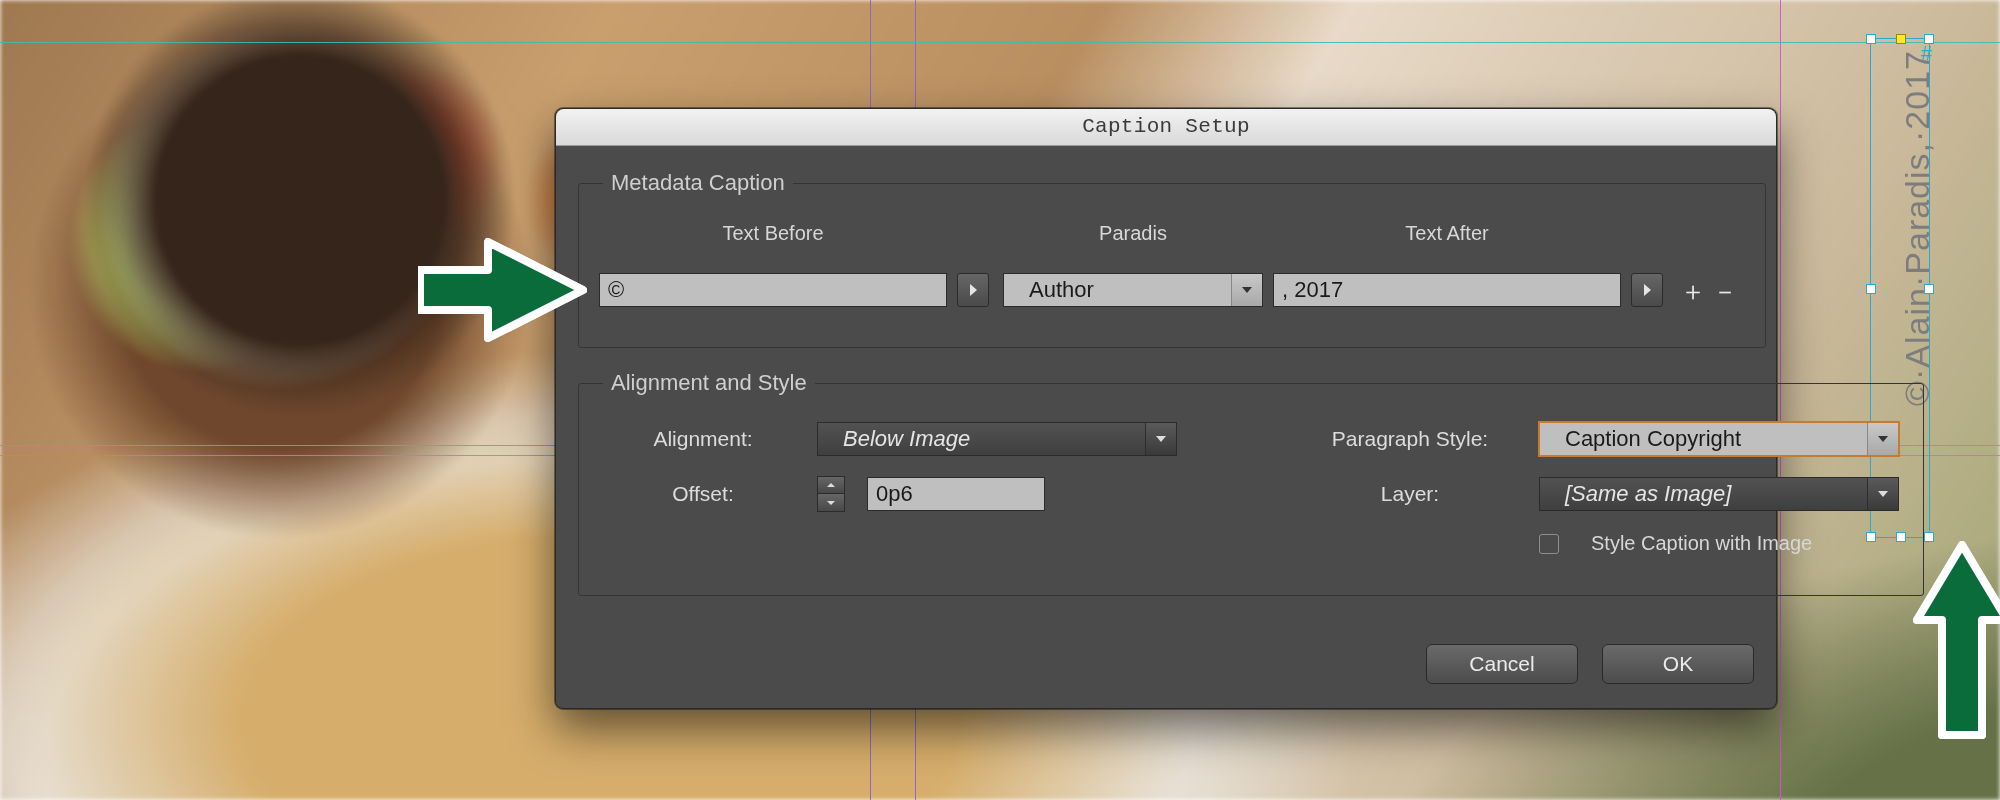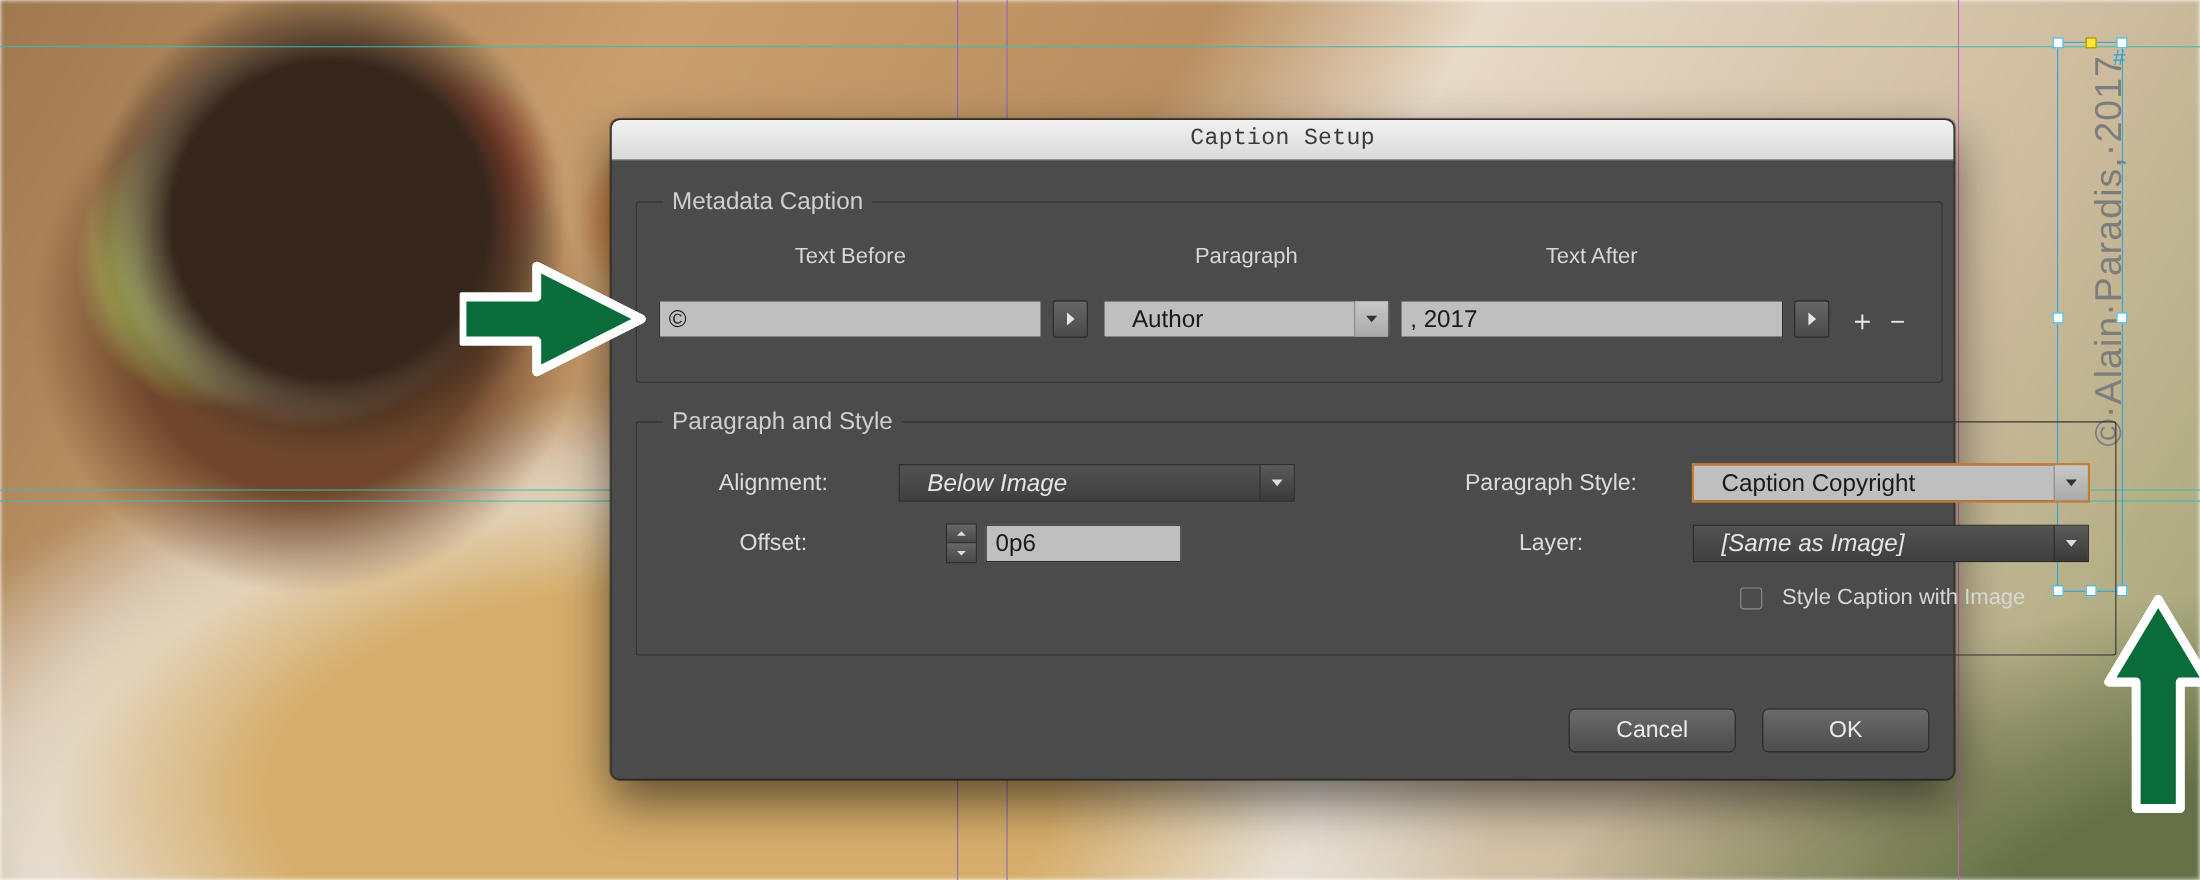--- a/index.html
+++ b/index.html
@@ -114,21 +114,21 @@
     margin:10px 0 22px 0;
     padding:26px 24px 40px 24px;
     position:relative;
   }
   legend{
     padding:0 8px;
     color:#cfcfcf;
     font-size:22px;
   }
 
-  .row{ display:flex; align-items:center; gap:8px;margin-left:43px;}
+  .row{ display:flex; align-items:center; gap:22px;}
   .col{ display:flex; flex-direction:column; align-items:center; gap:28px;}
   .meta-cols{ display:flex; gap:14px; align-items:flex-end; }
   .meta-cols .col-lab{ font-size:20px; text-align:center;}
 
   input[type="text"].light{
     height:32px; border:1px solid #2b2b2b; background:#bfbfbf;
     font-size:22px; color:#1a1a1a; padding:0 8px;
     font-family:inherit;
   }
   .tb { width:330px;}
@@ -265,21 +265,21 @@
         </div>
         <div class="col" style="justify-content:flex-end">
           <div class="tri-btn">
             <svg viewBox="0 0 10 14">
                 <path d="M2 1 L9 7 L2 13 Z" fill="#e5e5e5"></path>
               </svg>
           </div>
         </div>
 
         <div class="col" style="width:260px">
-          <div class="col-lab">Paragraph</div>
+          <div class="col-lab">Paradis</div>
           <div class="select" style="width:260px">
             <span>Author</span>
             <span class="caret">
                 <svg viewBox="0 0 12 8">
                   <path d="M1 1 L6 7 L11 1 Z"></path>
                 </svg>
               </span>
           </div>
         </div>
 
@@ -300,21 +300,21 @@
               <span>＋</span>
             </div>
           <div class="icon-btn">
               <span>－</span>
             </div>
         </div>
       </div>
     </fieldset>
 
     <fieldset>
-      <legend>Paragraph and Style</legend>
+      <legend>Alignment and Style</legend>
 
       <div class="form-grid">
         <div class="lab">Alignment:</div>
         <div class="select dark">
           <span>Below Image</span>
           <span class="caret">
               <svg viewBox="0 0 12 8">
                 <path d="M1 1 L6 7 L11 1 Z"></path>
               </svg>
             </span>

